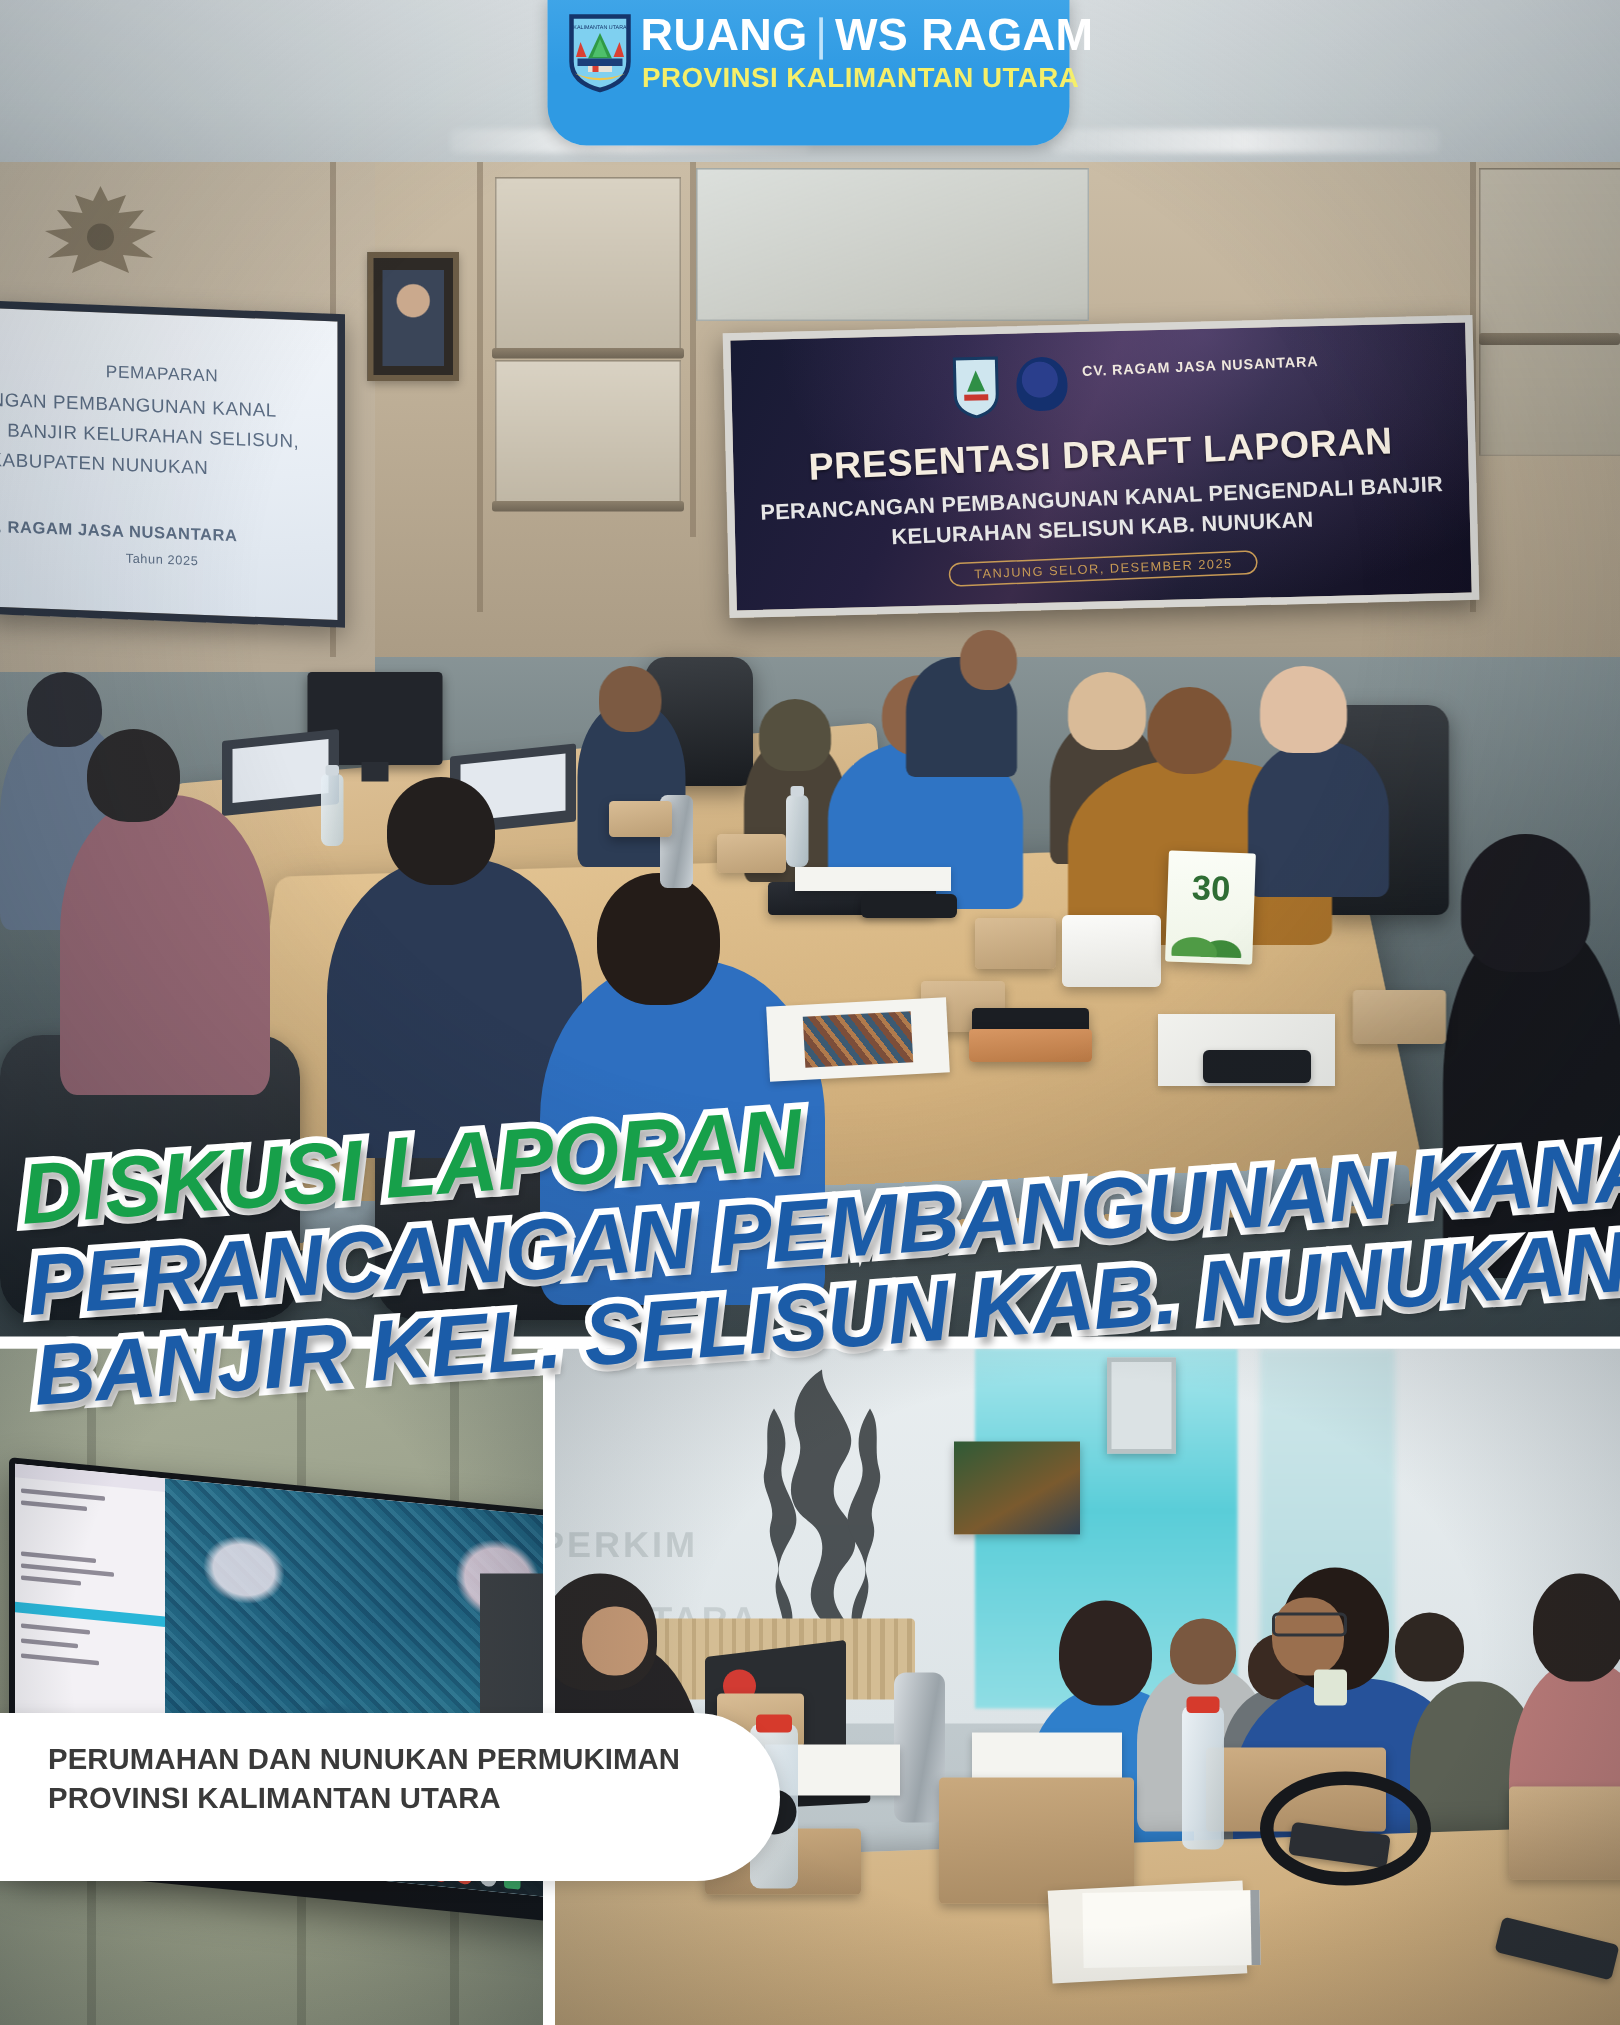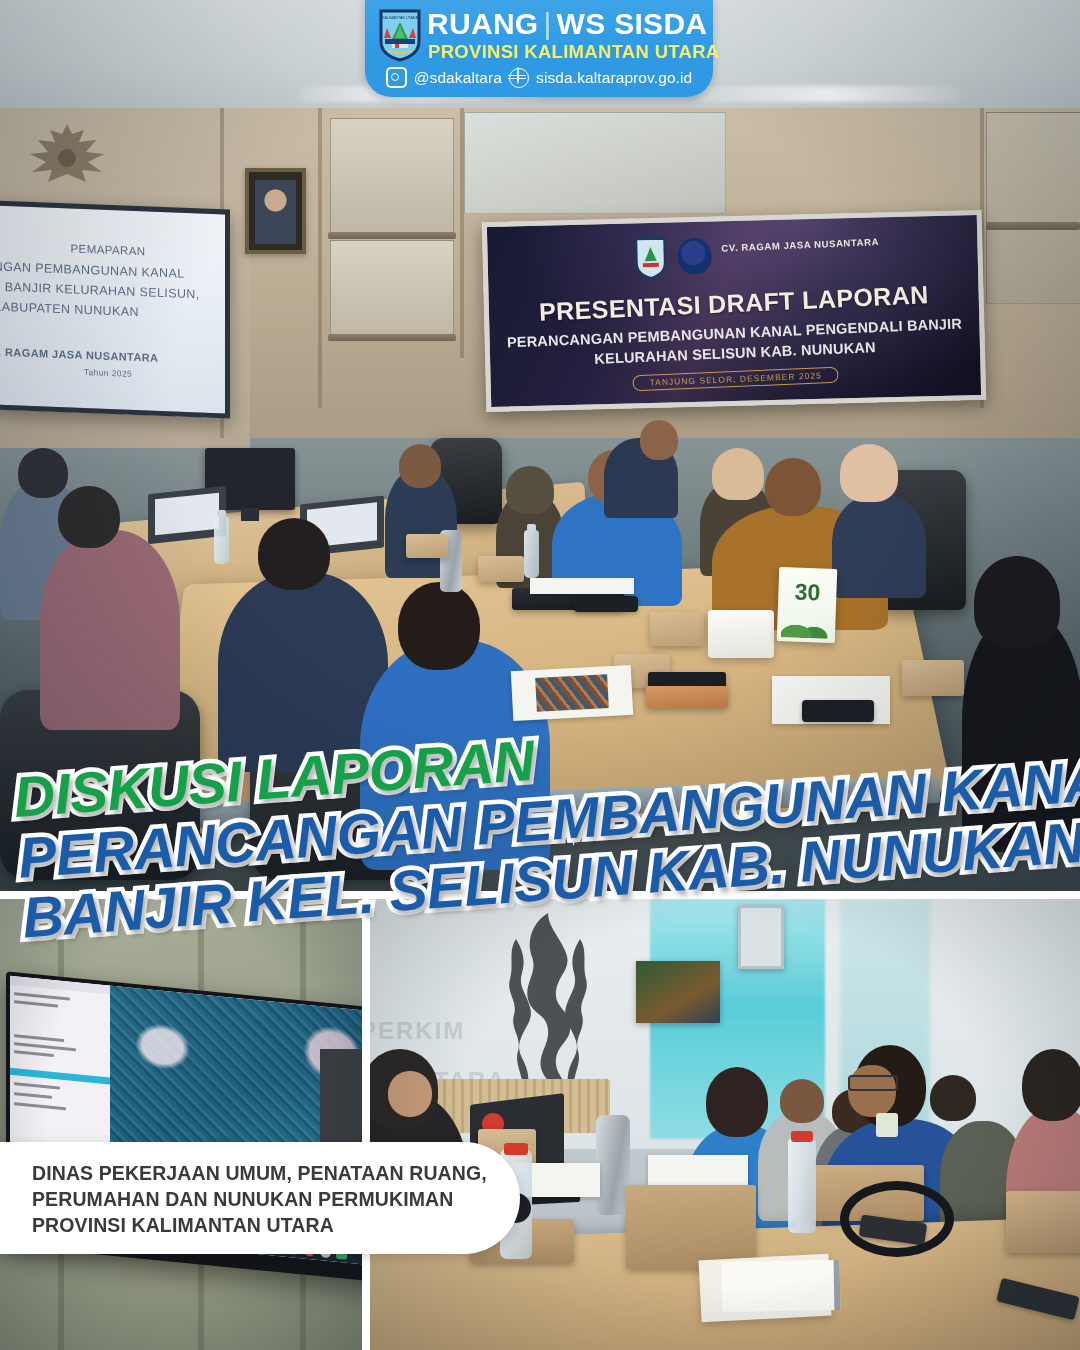--- a/index.html
+++ b/index.html
@@ -482,38 +482,31 @@
       <path d="M22 14 L30 31 H14 Z" fill="#2f9a46"></path>
       <path d="M22 18 L27 30 H17 Z" fill="#4ec06a"></path>
       <path d="M9 20 L13 30 H6 Z" fill="#d93f33"></path>
       <path d="M35 20 L38 30 H31 Z" fill="#d93f33"></path>
       <rect x="7" y="31" width="30" height="5" fill="#1b3f7a"></rect>
       <rect x="14" y="36" width="16" height="4" fill="#e7e2d6"></rect>
       <rect x="17" y="36" width="4" height="4" fill="#d93f33"></rect>
       <path d="M5 41 Q22 50 39 41 Q22 47 5 41 Z" fill="#f2c64a"></path>
     </svg>
     <div class="hdr-l1">
-      <span>RUANG</span><span class="sep">|</span><span>WS SISDA</span>
+      <span>RUANG</span><span class="sep">|</span><span>WS RAGAM</span>
     </div>
     <div class="hdr-l2">PROVINSI KALIMANTAN UTARA</div>
-    <div class="hdr-l3">
-      <span class="ig-ico"></span>
-      <span class="t">@sdakaltara</span>
-      <span class="gl-ico"></span>
-      <span class="t">sisda.kaltaraprov.go.id</span>
-    </div>
   </div>
 
   <div class="bigtitle">
     <div class="bt-line bt-1">DISKUSI LAPORAN</div>
     <div class="bt-line bt-2">PERANCANGAN PEMBANGUNAN KANAL PENGENDALI</div>
     <div class="bt-line bt-3">BANJIR KEL. SELISUN KAB. NUNUKAN</div>
   </div>
 
   <div class="caption">
     <div class="caption-inner">
-      <div>DINAS PEKERJAAN UMUM, PENATAAN RUANG,</div>
       <div>PERUMAHAN DAN NUNUKAN PERMUKIMAN</div>
       <div>PROVINSI KALIMANTAN UTARA</div>
     </div>
   </div>
 
 </div>
 
 </body></html>

